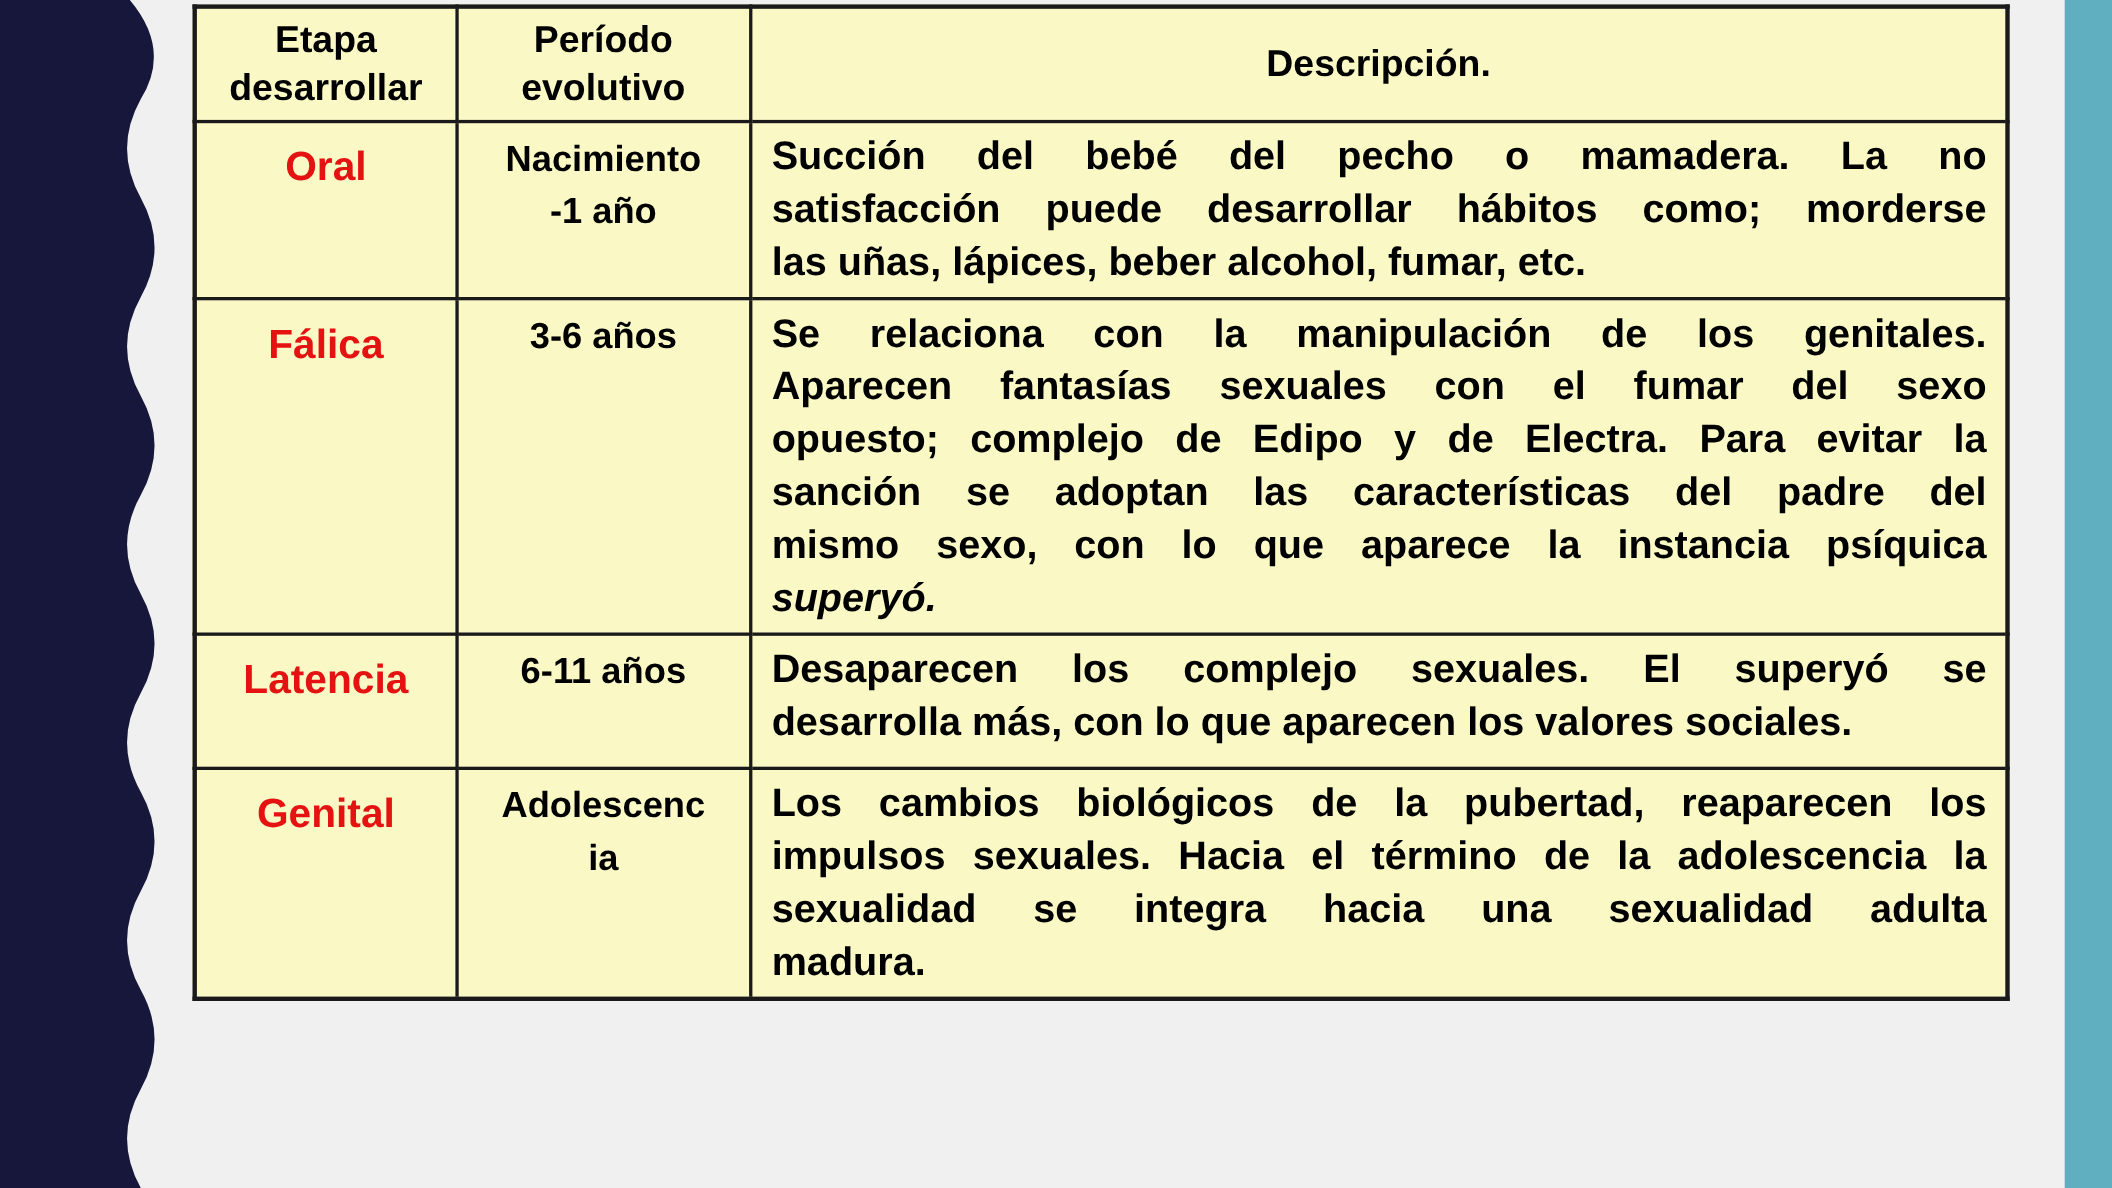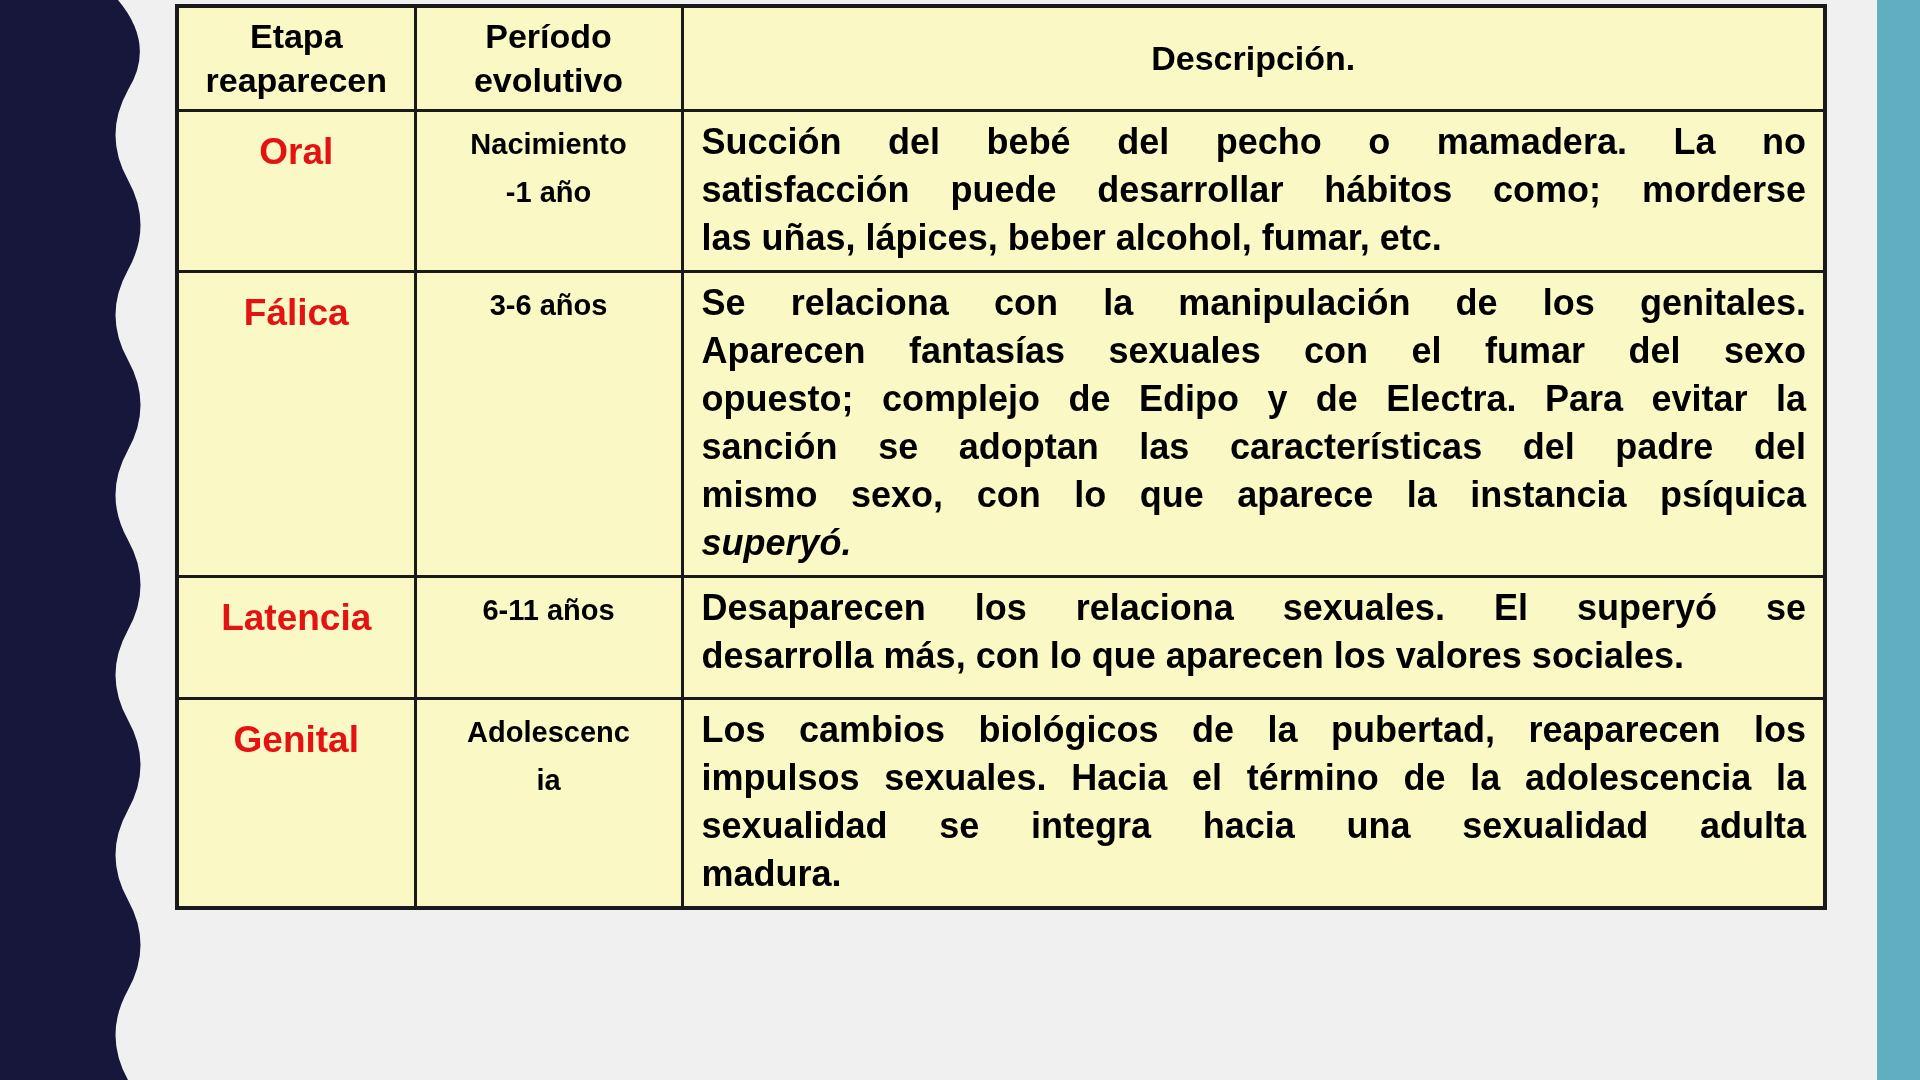--- a/index.html
+++ b/index.html
@@ -59,21 +59,21 @@
 
   td.stage {
     text-align: center;
     color: #E51212;
     font-size: 37px;
     line-height: 48px;
     padding-top: 16px;
   }
   td.period {
     text-align: center;
-    font-size: 29px;
+    font-size: 33px;
     line-height: 48px;
     padding: 8px 6px 6px 6px;
   }
   td.desc {
     font-size: 36px;
     line-height: 48px;
     padding: 6px 17px 8px 18px;
   }
   td.desc .line {
     text-align: justify;
@@ -107,21 +107,21 @@
 <table class="stages">
   <colgroup>
     <col style="width:238px">
     <col style="width:267px">
     <col style="width:1143px">
   </colgroup>
   <thead>
     <tr class="header-row">
       <th>
         <div>Etapa</div>
-        <div>reaparecen</div>
+        <div>desarrollar</div>
       </th>
       <th>
         <div>Período</div>
         <div>evolutivo</div>
       </th>
       <th>
         <div>Descripción.</div>
       </th>
     </tr>
   </thead>
@@ -151,21 +151,21 @@
           <div class="line">mismo sexo, con lo que aparece la instancia psíquica</div>
           <div class="line last italic">superyó.</div>
         </td>
       </tr>
       <tr style="height: 122px;">
         <td class="stage" style="color: rgb(229, 18, 18);">Latencia</td>
         <td class="period">
           <div>6-11 años</div>
         </td>
         <td class="desc">
-          <div class="line">Desaparecen los relaciona sexuales. El superyó se</div>
+          <div class="line">Desaparecen los complejo sexuales. El superyó se</div>
           <div class="line last">desarrolla más, con lo que aparecen los valores sociales.</div>
         </td>
       </tr>
       <tr style="height: 205px;">
         <td class="stage" style="color: rgb(229, 18, 18); text-align: center;">Genital</td>
         <td class="period">
           <div>Adolescenc</div>
           <div>ia</div>
         </td>
         <td class="desc">

